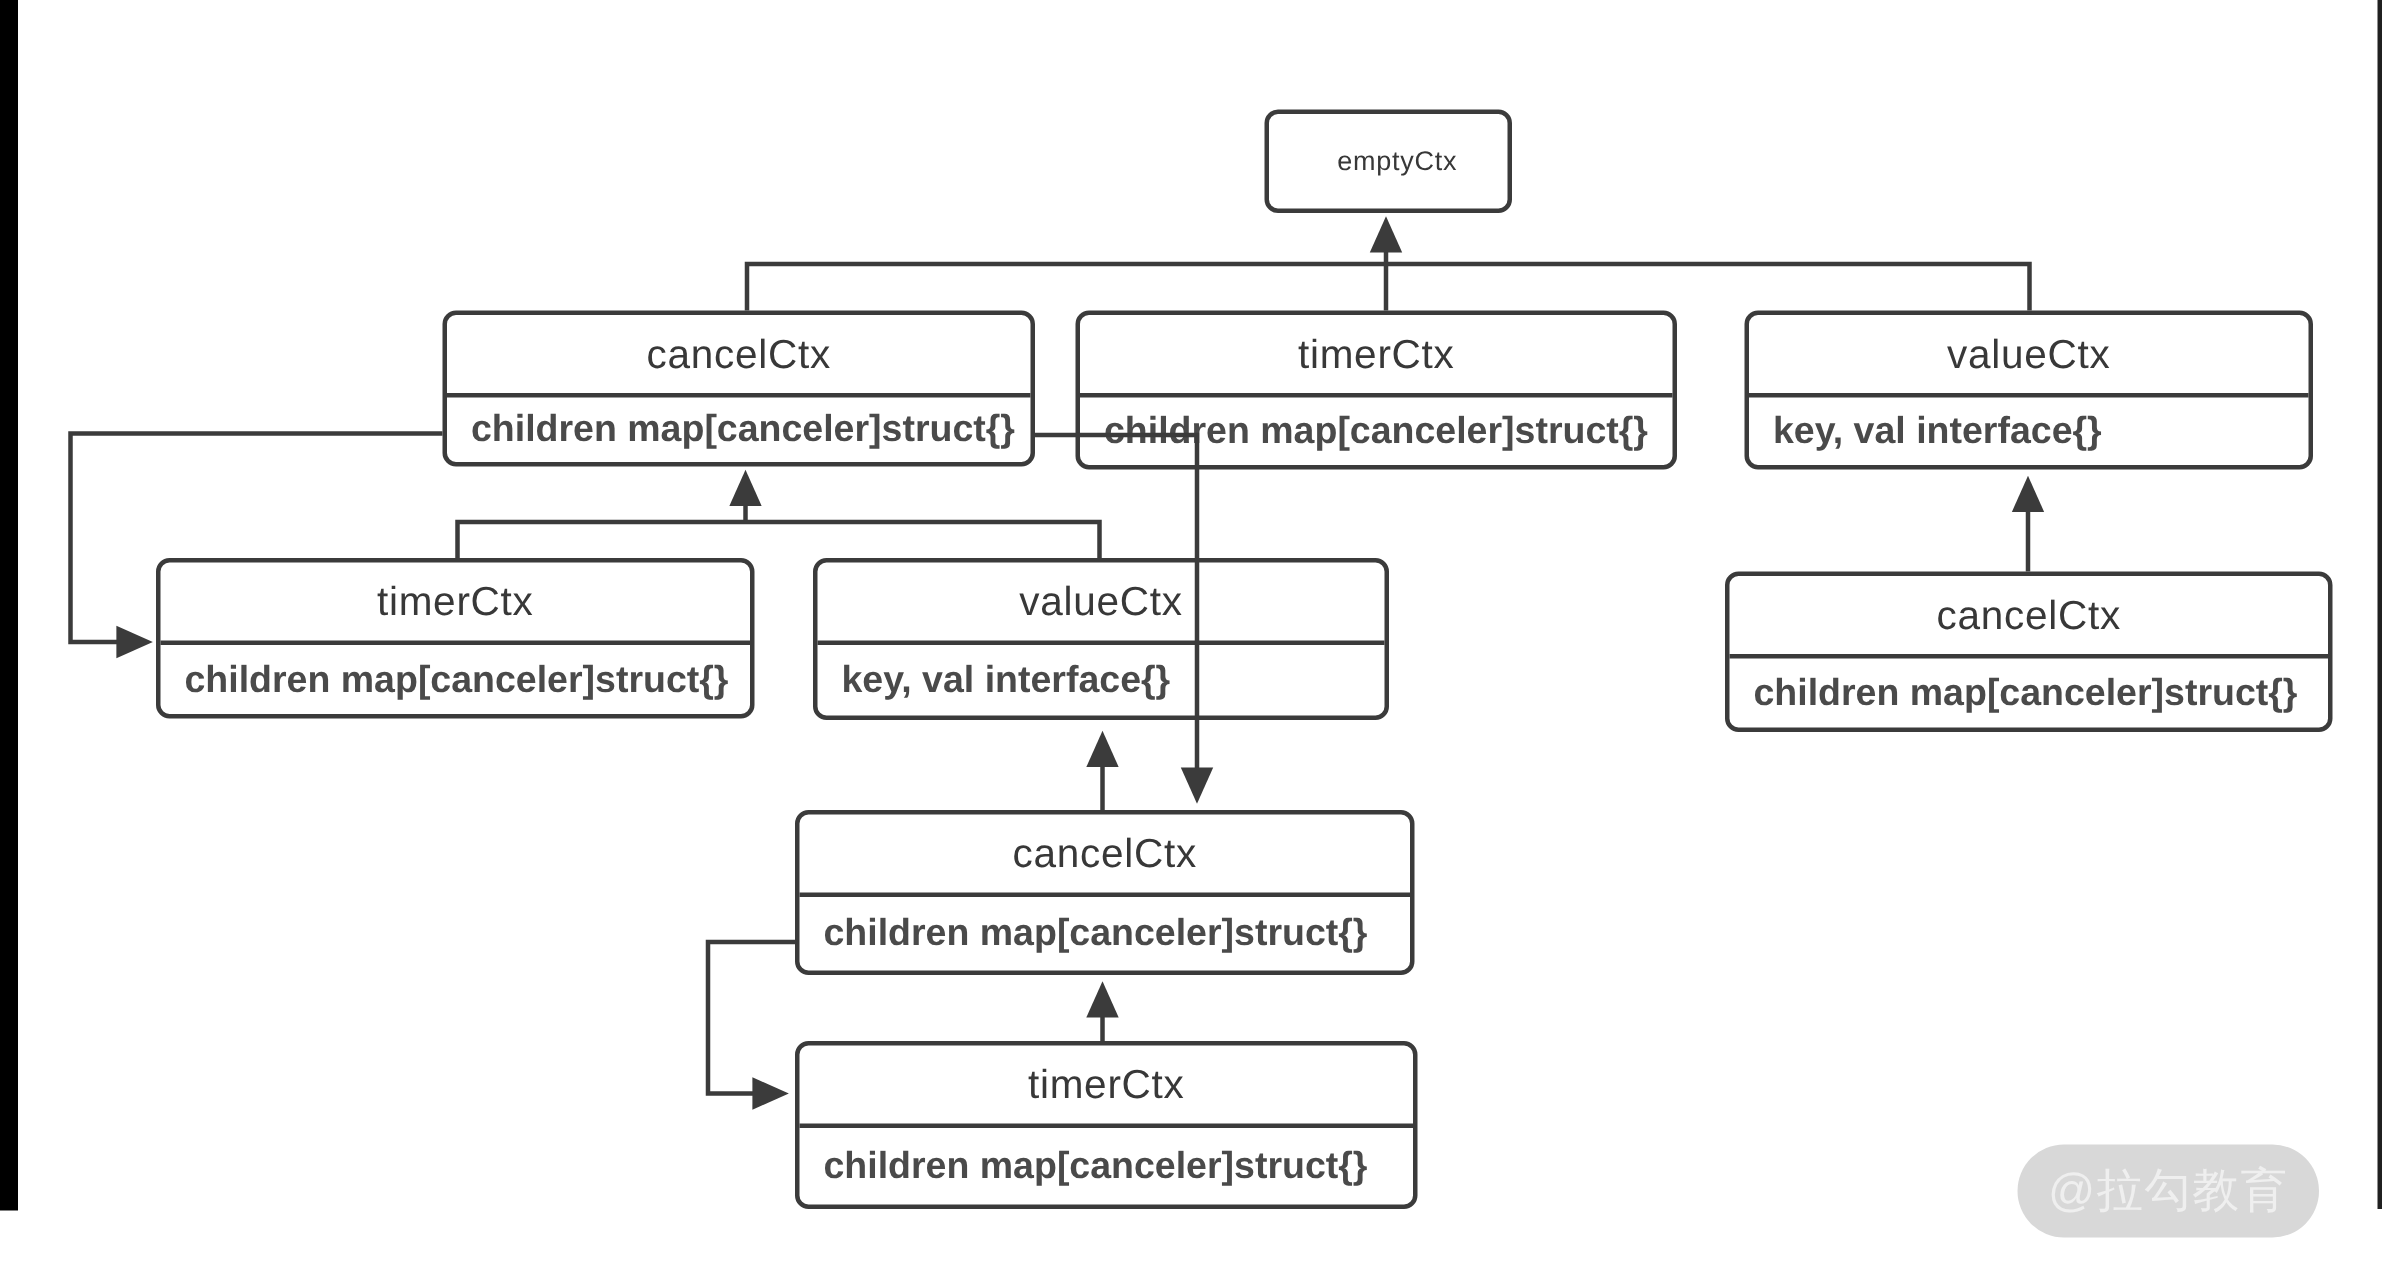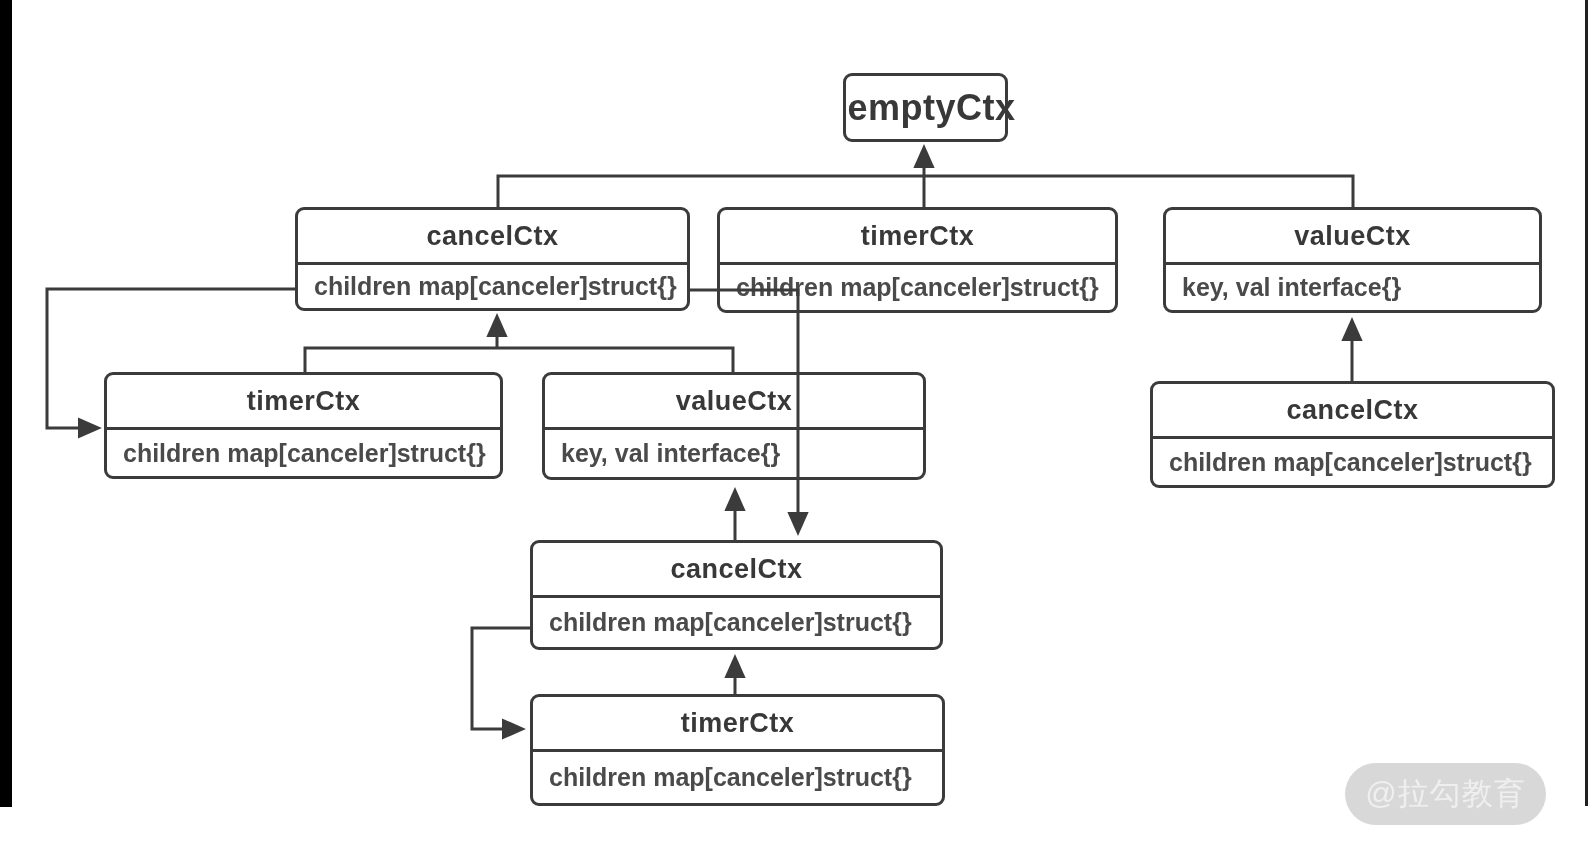--- a/index.html
+++ b/index.html
@@ -12,28 +12,28 @@
   .edge-line-right{position:absolute;left:1585px;top:0;width:3px;height:806px;background:#202020;}
 
   
   .node{
     position:absolute;box-sizing:border-box;background:#ffffff;
     border:3px solid #3b3b3b;border-radius:9px;
     display:flex;flex-direction:column;color:#3f3f3f;
   }
   .node .title{
     flex:0 0 52px;display:flex;align-items:center;justify-content:center;
-    font-weight:bold;font-size:27px;letter-spacing:0.5px;color:#383838;
+    font-weight:normal;font-size:27px;letter-spacing:0.5px;color:#383838;
   }
   .node .field{
     flex:1;border-top:3px solid #3b3b3b;display:flex;align-items:center;
     padding-left:16px;font-size:25px;color:#4a4a4a;white-space:nowrap;font-weight:bold;
   }
   .node.single{align-items:center;justify-content:center;}
-  .node.single .title{flex:0 0 auto;font-weight:700;font-size:36px;margin-left:12px;}
+  .node.single .title{flex:0 0 auto;font-weight:400;font-size:18px;margin-left:12px;}
 
   
   svg.wires{position:absolute;left:0;top:0;z-index:5;pointer-events:none;}
   svg.wires path,svg.wires line{stroke:#3b3b3b;stroke-width:3;fill:none;}
   svg.wires marker path{fill:#3b3b3b;stroke:none;}
 
   
   .watermark{
     position:absolute;left:1345px;top:763px;width:201px;height:62px;
     background:#d8d8d8;border-radius:31px;

